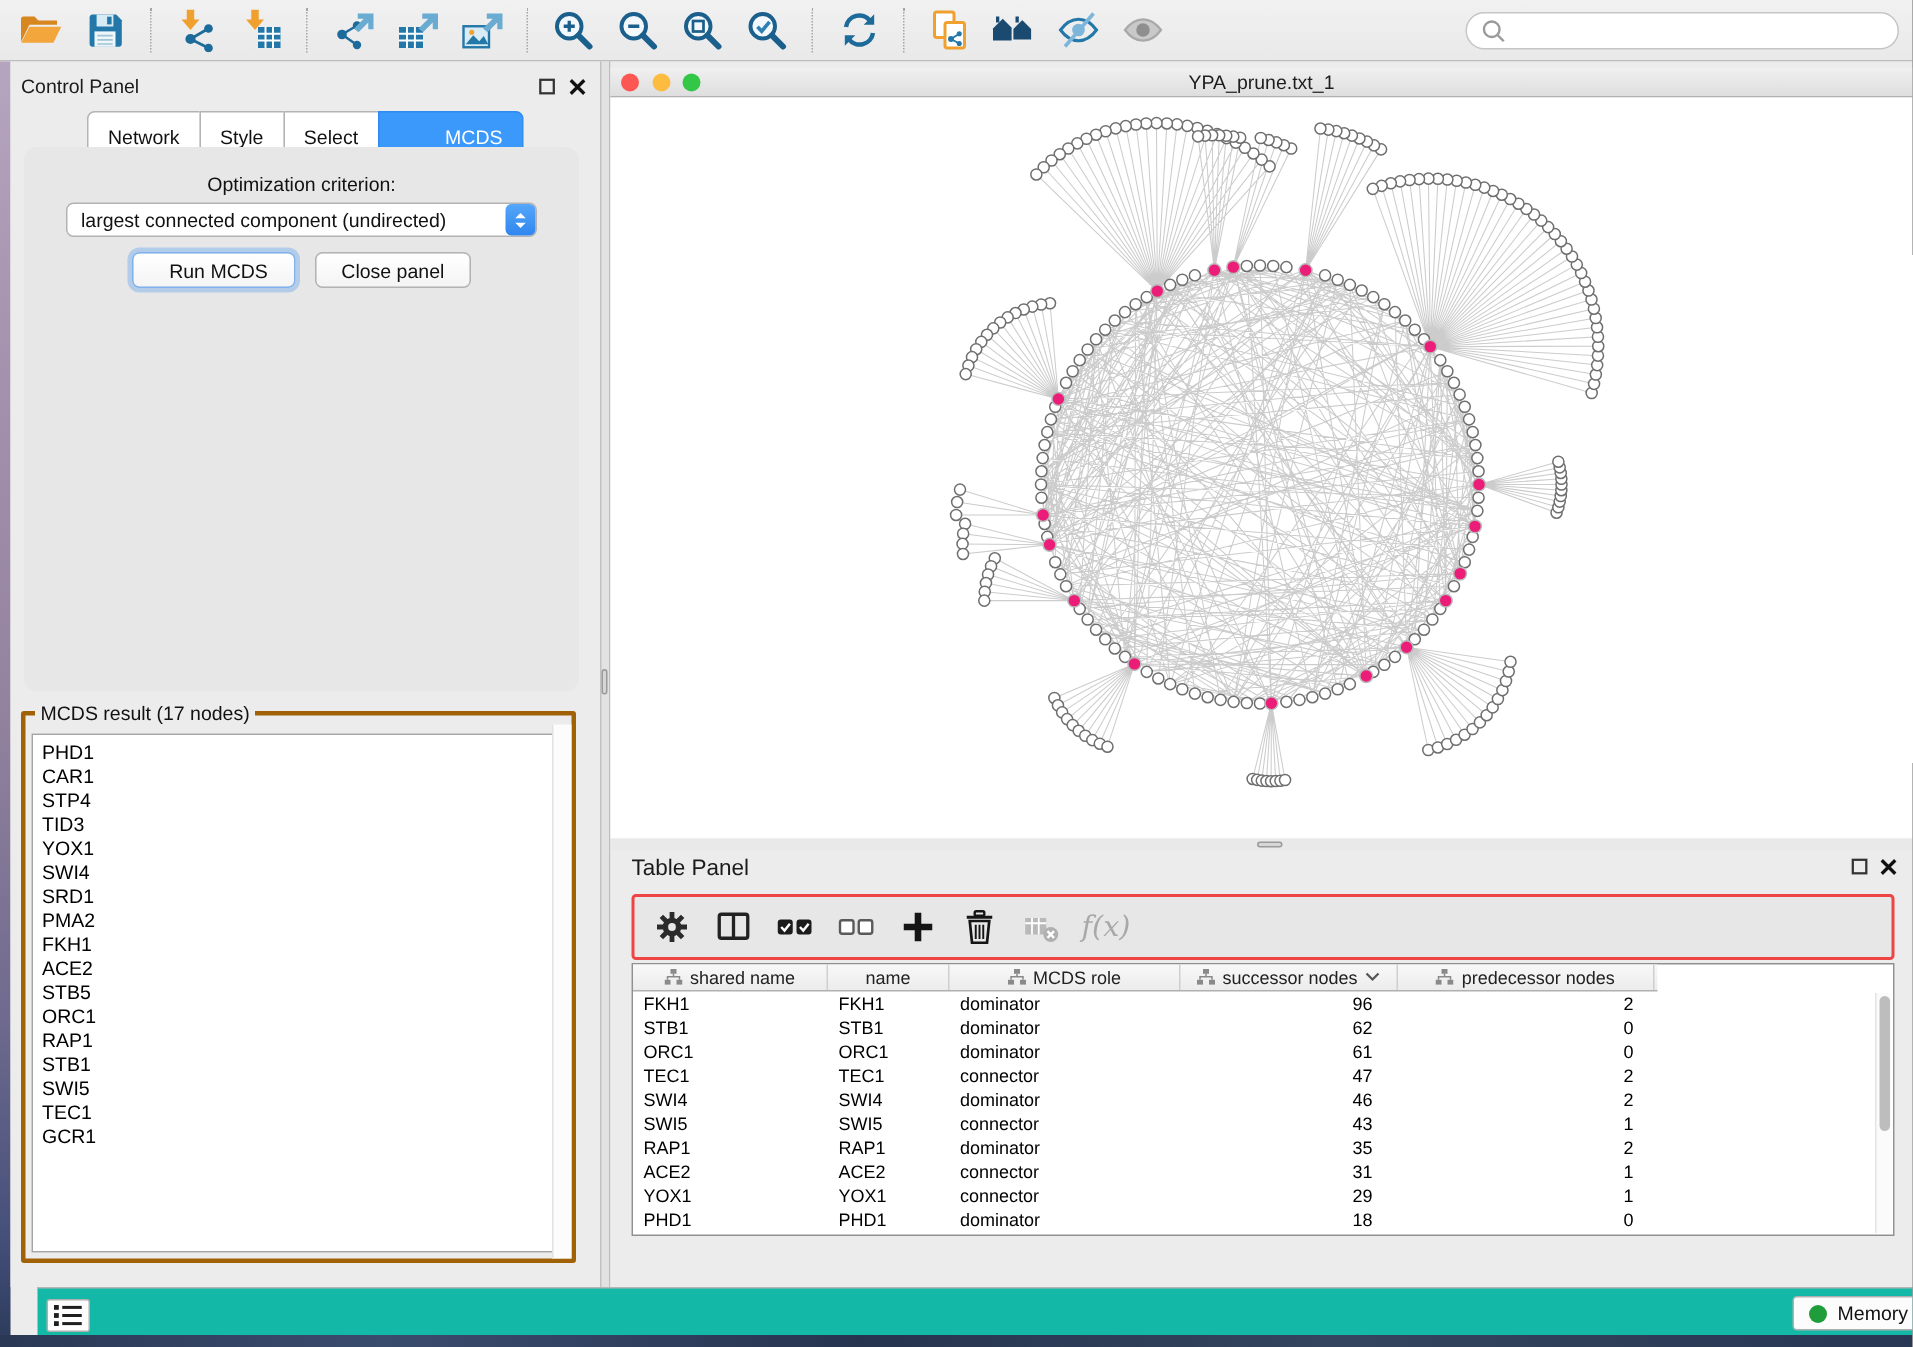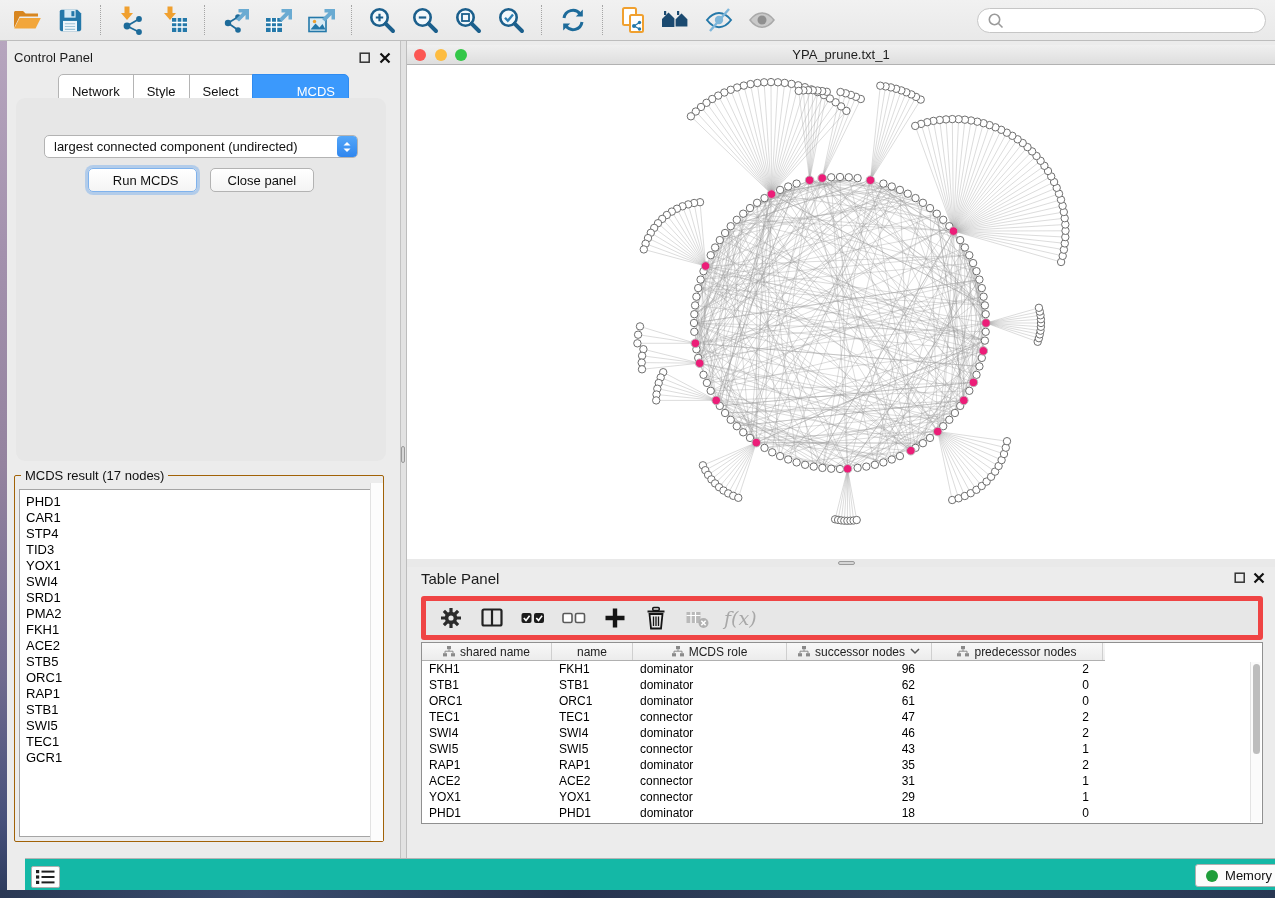--- a/index.html
+++ b/index.html
@@ -35,21 +35,21 @@
   .cp-inner { position:absolute; left:9px; top:57px; width:370px; height:363px; background:#e7e7e7; border-radius:9px; }
   .opt-label { position:absolute; top:17px; width:100%; text-align:center; font-size:13px; color:#111; }
   .dropdown { position:absolute; left:28px; top:37px; width:314px; height:23px; background:#fff; border:1px solid #b3b3b3;
               border-radius:5px; display:flex; align-items:center; padding-left:9px; font-size:13px; color:#111; cursor:pointer; }
   .stepper { position:absolute; right:0px; top:0px; width:20px; height:21px; border-radius:4px;
              background:linear-gradient(#55a7f9,#2f86ee); display:flex; align-items:center; justify-content:center; }
   .btn-row { position:absolute; top:70px; width:100%; display:flex; justify-content:center; gap:13px; }
   .btn { height:24px; padding:0 17px; font-size:13px; font-family:inherit; color:#111; background:linear-gradient(#ffffff,#f4f4f4);
          border:1px solid #b3b3b3; border-radius:5px; cursor:pointer; }
   .btn.default { border-color:#7fb2ec; box-shadow:0 0 0 3px rgba(100,165,240,.40);padding-left:24px; }
-  .result-box { position:absolute; left:7px; top:427px; width:370px; height:374px; border:1px solid #a16207; border-radius:2px; }
+  .result-box { position:absolute; left:7px; top:427px; width:370px; height:374px; border:3px solid #a16207; border-radius:2px; }
   .result-box legend { margin-left:6px; padding:0 4px; font-size:13px; color:#111; }
   .result-list { position:absolute; left:4px; right:4px; top:6px; bottom:4px; background:#fff; border:1px solid #a5a5a5;
                  font-size:13px; line-height:16px; padding:4px 0 0 6px; overflow:hidden; }
   .result-scroll { position:absolute; right:0; top:0; bottom:0; width:13px; background:#fcfcfc; border-left:1px solid #e2e2e2; }
   .ritem { height:16px; color:#000; }
 
   
   .v-splitter { position:absolute; left:400px; top:41px; width:7px; height:817px; background:#e2e2e2;
                 border-left:1px solid #c2c2c2; border-right:1px solid #bdbdbd; cursor:col-resize; }
   .v-grip { position:absolute; top:405px; left:0px; width:4px; height:17px; background:#d6d6d6; border:1px solid #9a9a9a; border-radius:2px; }
@@ -60,21 +60,21 @@
   .right-area { position:absolute; left:407px; top:41px; width:868px; height:817px; background:#ececec; }
   .net-titlebar { position:absolute; left:0; top:4px; width:868px; height:20px; background:linear-gradient(#f0f0f0,#dedede);
                   border-bottom:1px solid #b2b2b2; }
   .tl { position:absolute; top:4px; width:12px; height:12px; border-radius:50%; cursor:pointer; }
   .net-title { display:block; width:100%; text-align:center; line-height:19px; font-size:13px; color:#1d1d1d; }
   .net-canvas { position:absolute; left:0; top:24px; width:868px; height:494px; background:#fff; }
 
   
   .table-panel { position:absolute; left:0; top:526px; width:868px; height:291px; background:#ececec; }
   .tp-title { position:absolute; left:14px; top:3px; font-size:15px; color:#1b1b1b; }
-  .tp-toolbar { position:absolute; left:14px; top:29px; width:842px; height:44px; background:#e7e7e7; border:5px solid #ef4444;
+  .tp-toolbar { position:absolute; left:14px; top:29px; width:842px; height:44px; background:#e7e7e7; border:2px solid #ef4444;
                 border-radius:3px; display:flex; align-items:center; gap:14px; padding:0 11px; }
   .ti { width:27px; height:27px; border:none; background:transparent; display:flex; align-items:center; justify-content:center; padding:0; cursor:pointer; }
   .fx { font-family:"DejaVu Serif", serif; font-style:italic; font-size:19px; color:#a8a8a8; }
   .tp-table { position:absolute; left:14px; top:75px; width:842px; height:182px; background:#fff; border:1px solid #909090; }
   .thead { display:flex; width:683px; height:18px; background:linear-gradient(#f8f8f8,#ececec); border-bottom:1px solid #b0b0b0; }
   .th { display:flex; align-items:center; justify-content:center; gap:5px; font-size:12px; color:#222;
         border-right:1px solid #cfcfcf; cursor:pointer; }
   .c0{width:130px}.c1{width:81px}.c2{width:154px}.c3{width:145px}.c4{width:171px}
   .trow { display:flex; height:16px; }
   .td { font-size:12px; line-height:16px; color:#000; overflow:hidden; white-space:nowrap; }
@@ -253,20 +253,21 @@
       </svg>
 
     <div class="segbar cp-tabs">
         <button class="seg">Network</button>
         <button class="seg">Style</button>
         <button class="seg">Select</button>
         <button class="seg sel">MCDS</button>
       </div>
 
     <div class="cp-inner">
+      <div class="opt-label">Optimization criterion:</div>
       <div class="dropdown">
         <span>largest connected component (undirected)</span>
         <span class="stepper">
           <svg width="14" height="14" viewBox="0 0 14 14">
               <path d="M3.5 5.5L7 2l3.5 3.5z" fill="#fff"></path>
               <path d="M3.5 8.5L7 12l3.5-3.5z" fill="#fff"></path>
             </svg>
         </span>
       </div>
       <div class="btn-row">

